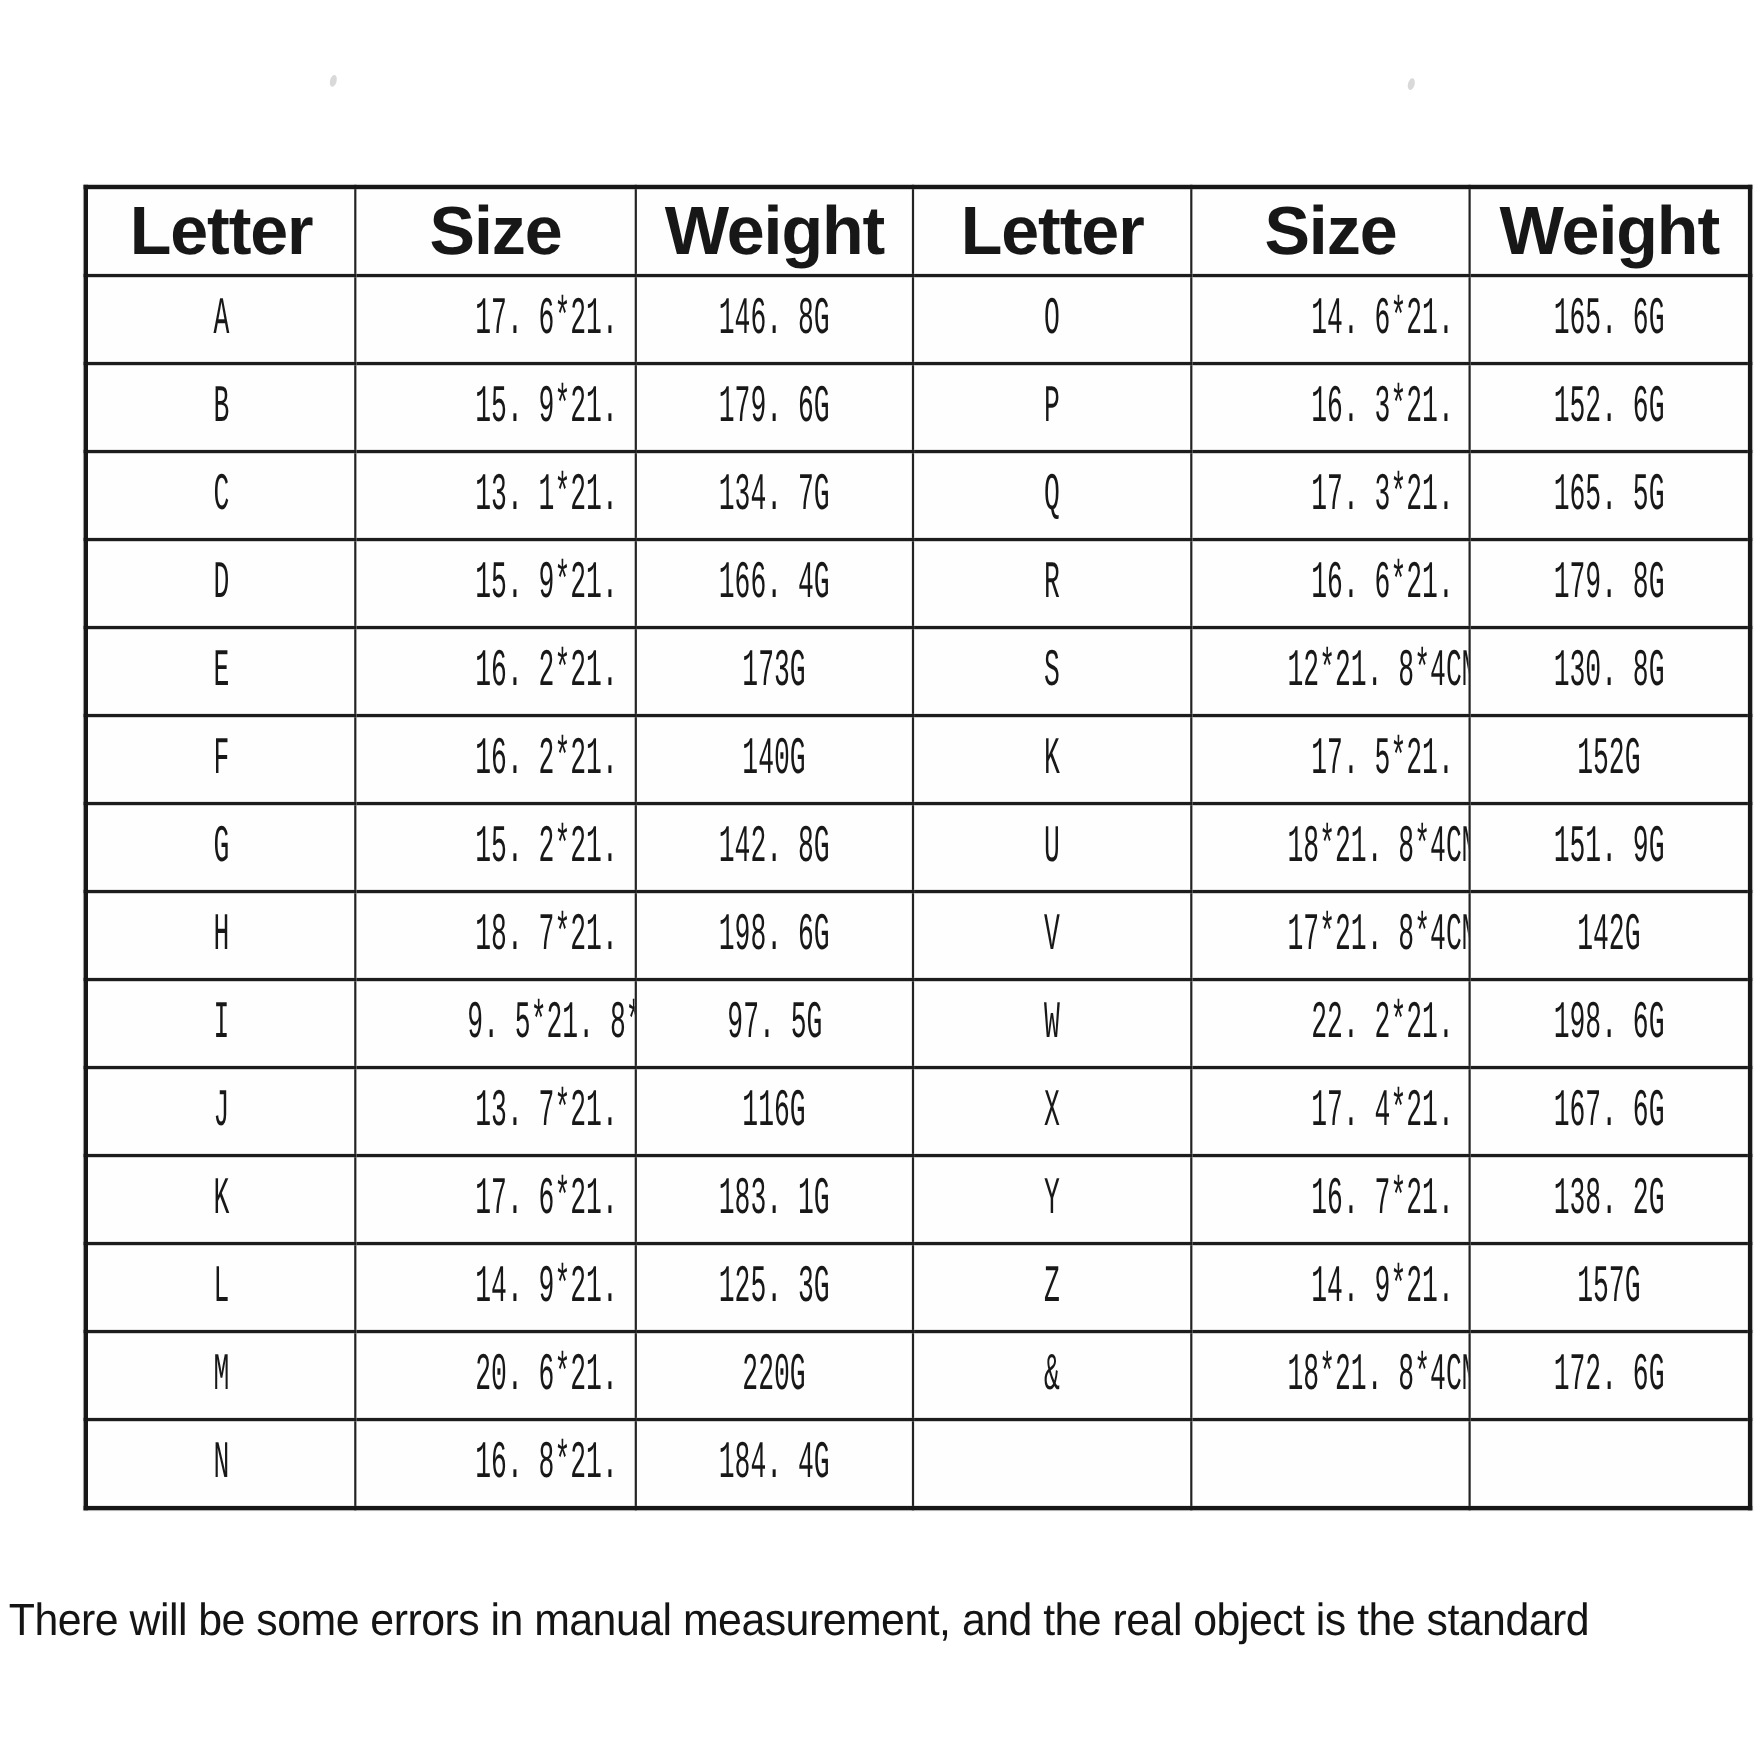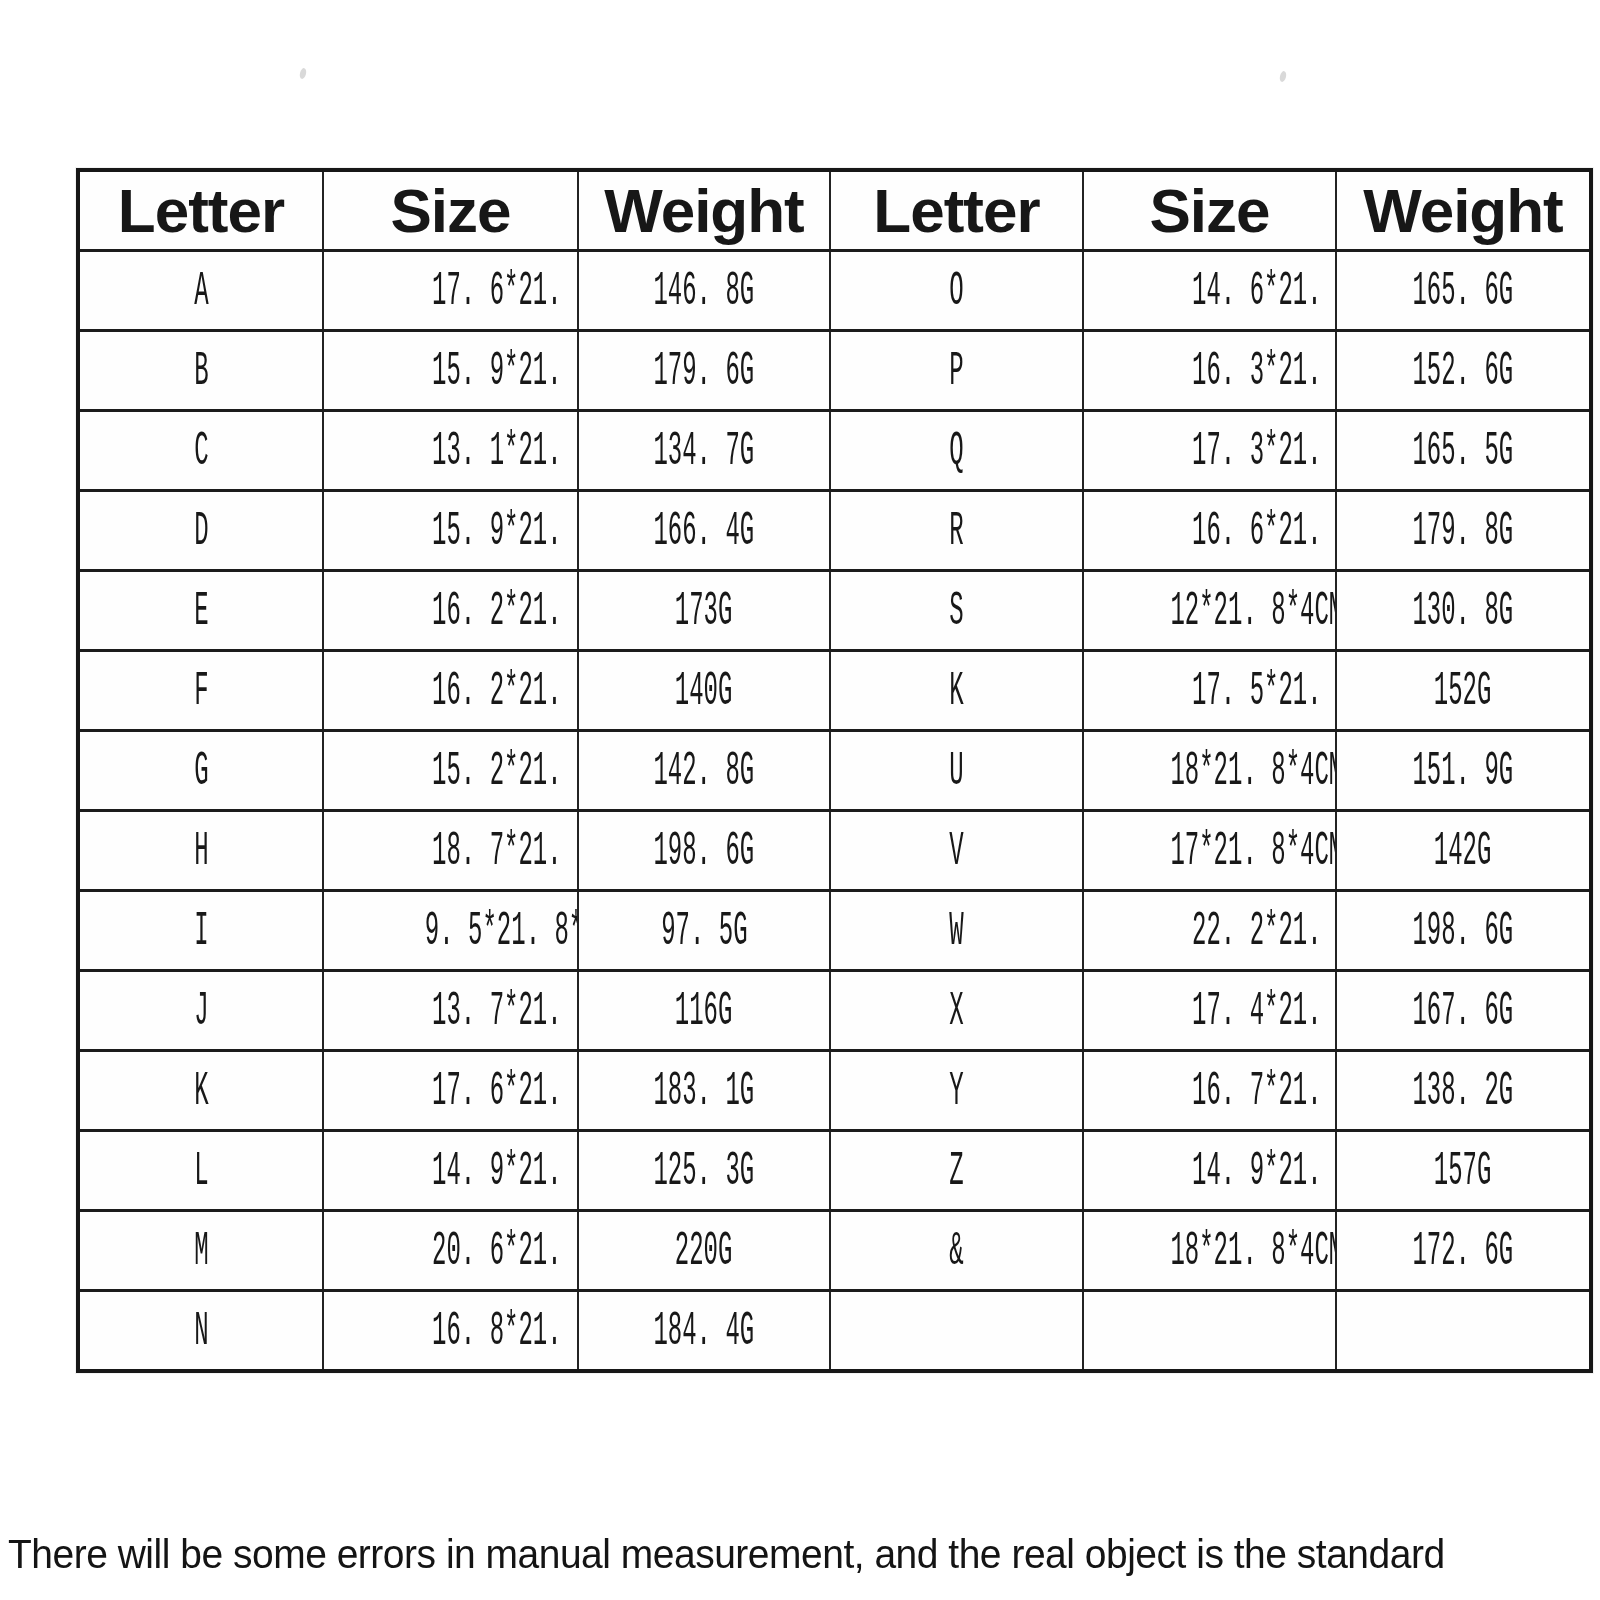--- a/index.html
+++ b/index.html
@@ -31,21 +31,21 @@
     font-size:62px;font-weight:bold;color:#171717;
     letter-spacing:-1px;
   }
   .cell-text{
     display:inline-block;white-space:nowrap;
     font-family:"Liberation Mono","DejaVu Sans Mono",monospace;
     font-size:48px;line-height:1;color:#181818;
     transform:scaleX(0.5);transform-origin:center center;
   }
   .note{
-    position:absolute;left:8px;top:1530px;width:1588px;
+    position:absolute;left:8px;top:1448px;width:1588px;
     white-space:nowrap;overflow:visible;
   }
   .note-text{
     display:inline-block;white-space:nowrap;
     font-family:"Liberation Sans", sans-serif;
     font-size:41px;line-height:1.2;color:#141414;letter-spacing:-0.5px;
     transform:scaleX(0.95);transform-origin:left center;
   }
 </style>
 </head>

